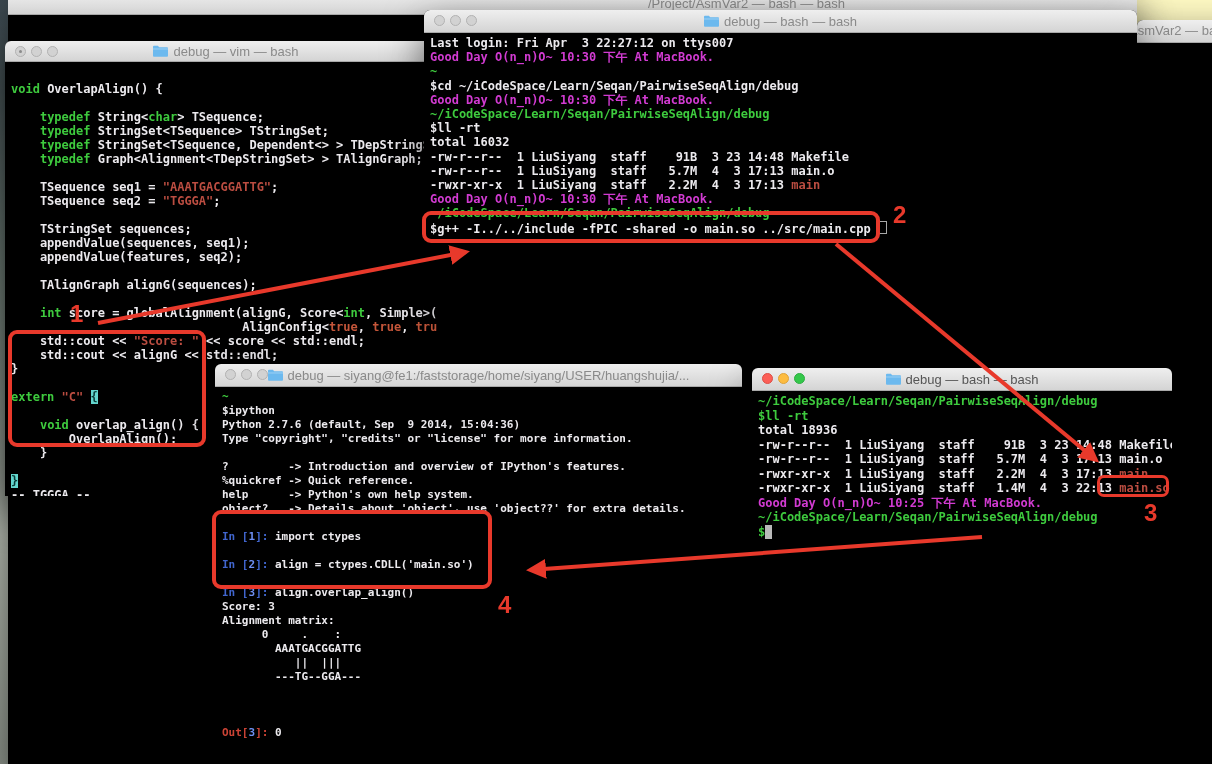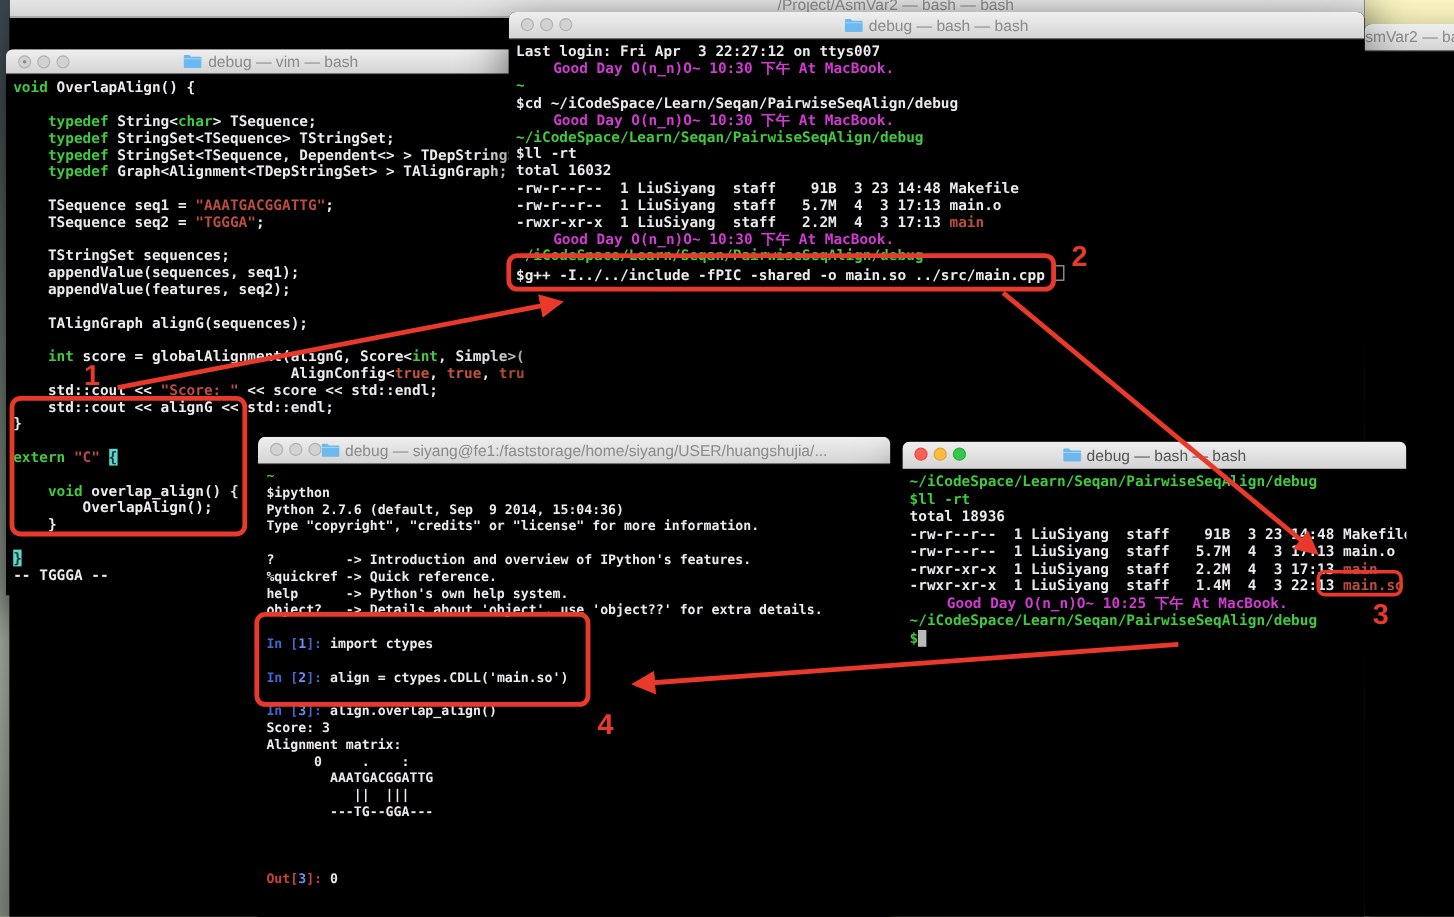--- a/index.html
+++ b/index.html
@@ -24,30 +24,30 @@
   .tbody{position:absolute;top:23px;left:0;right:0;bottom:0;background:#000;overflow:hidden;
          padding:3px 6px;font-family:"DejaVu Sans Mono",monospace;font-weight:bold;
          font-size:12px;line-height:14.2px;color:#eceaee;}
   .tline{white-space:pre;}
   
   #winA{left:8px;top:-8px;width:1129px;height:780px;z-index:1;}
   #winA .tbar{justify-content:flex-start;padding-left:640px;}
   #winB{left:1137px;top:20px;width:600px;height:744px;z-index:2;}
   #winB .ttext{position:absolute;left:-8px;top:3px;}
   #winVim{left:5px;top:3px;width:442px;height:455px;z-index:3;margin-top:38px;}
-  #winVim .tbar{height:20px;} #winVim .tbody{top:21px;line-height:14px;padding:4px 6px;}
+  #winVim .tbar{height:20px;} #winVim .tbody{top:21px;line-height:14px;padding:20px 6px;}
   #winC{left:424px;top:10px;width:713px;height:282px;z-index:4;}
   #winPy{left:215px;top:338px;width:527px;height:414px;z-index:5;margin-top:26px;}
   #winPy .tbody{font-size:11px;line-height:14px;padding:3px 7px;}
   #winR{left:752px;top:368px;width:420px;height:178px;z-index:6;}
   #winR .tbody{line-height:14.5px;}
   
   .ficon{display:inline-block;width:15px;height:12px;flex:0 0 auto;}
   
-  .c-w{color:#eceaee;} .c-g{color:#3ecb3e;} .c-m{color:#d23bd2;margin-left:31px;} .c-r{color:#bb4d41;}
+  .c-w{color:#eceaee;} .c-g{color:#3ecb3e;} .c-m{color:#d23bd2;} .c-r{color:#bb4d41;}
   .c-o{color:#c4563a;} .c-b{color:#4166cf;} .c-bb{color:#6e8ff2;} .c-rr{color:#cb4335;}
   .c-cy{background:#63d5cd;color:#0a3c38;}
   .c-cur{display:inline-block;width:7px;background:#b9b9b9;color:#000;}
   .c-hcur{display:inline-block;width:7px;height:11px;border:1px solid #a8a8a8;vertical-align:-1px;}
   
   .ann{position:absolute;z-index:50;pointer-events:none;}
   .ann-box{position:absolute;border:4px solid #e8392b;border-radius:9px;box-sizing:border-box;}
   .ann-num{position:absolute;color:#e8392b;font:bold 24px "Liberation Sans",sans-serif;}
   #arrows{position:absolute;left:0;top:0;z-index:49;pointer-events:none;}
 </style>

